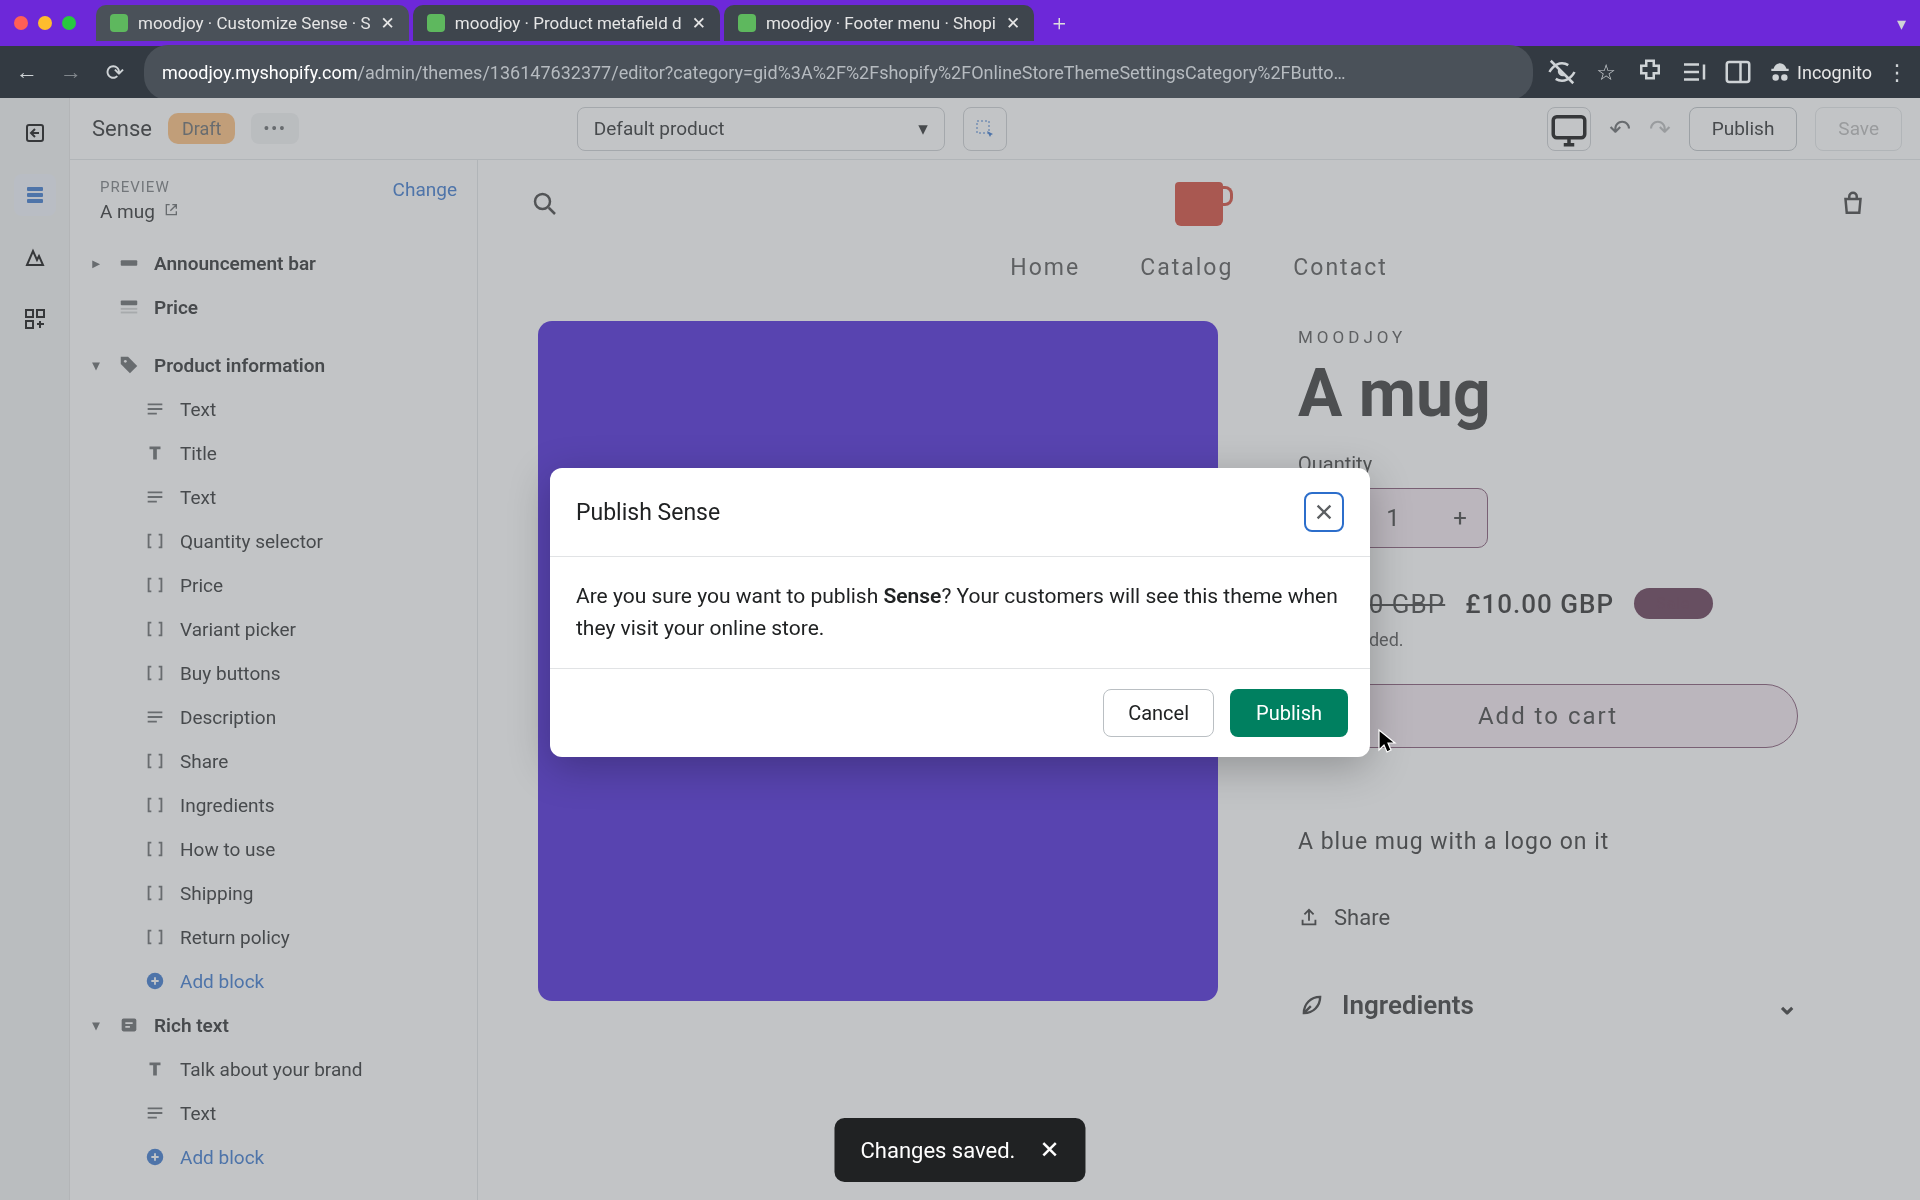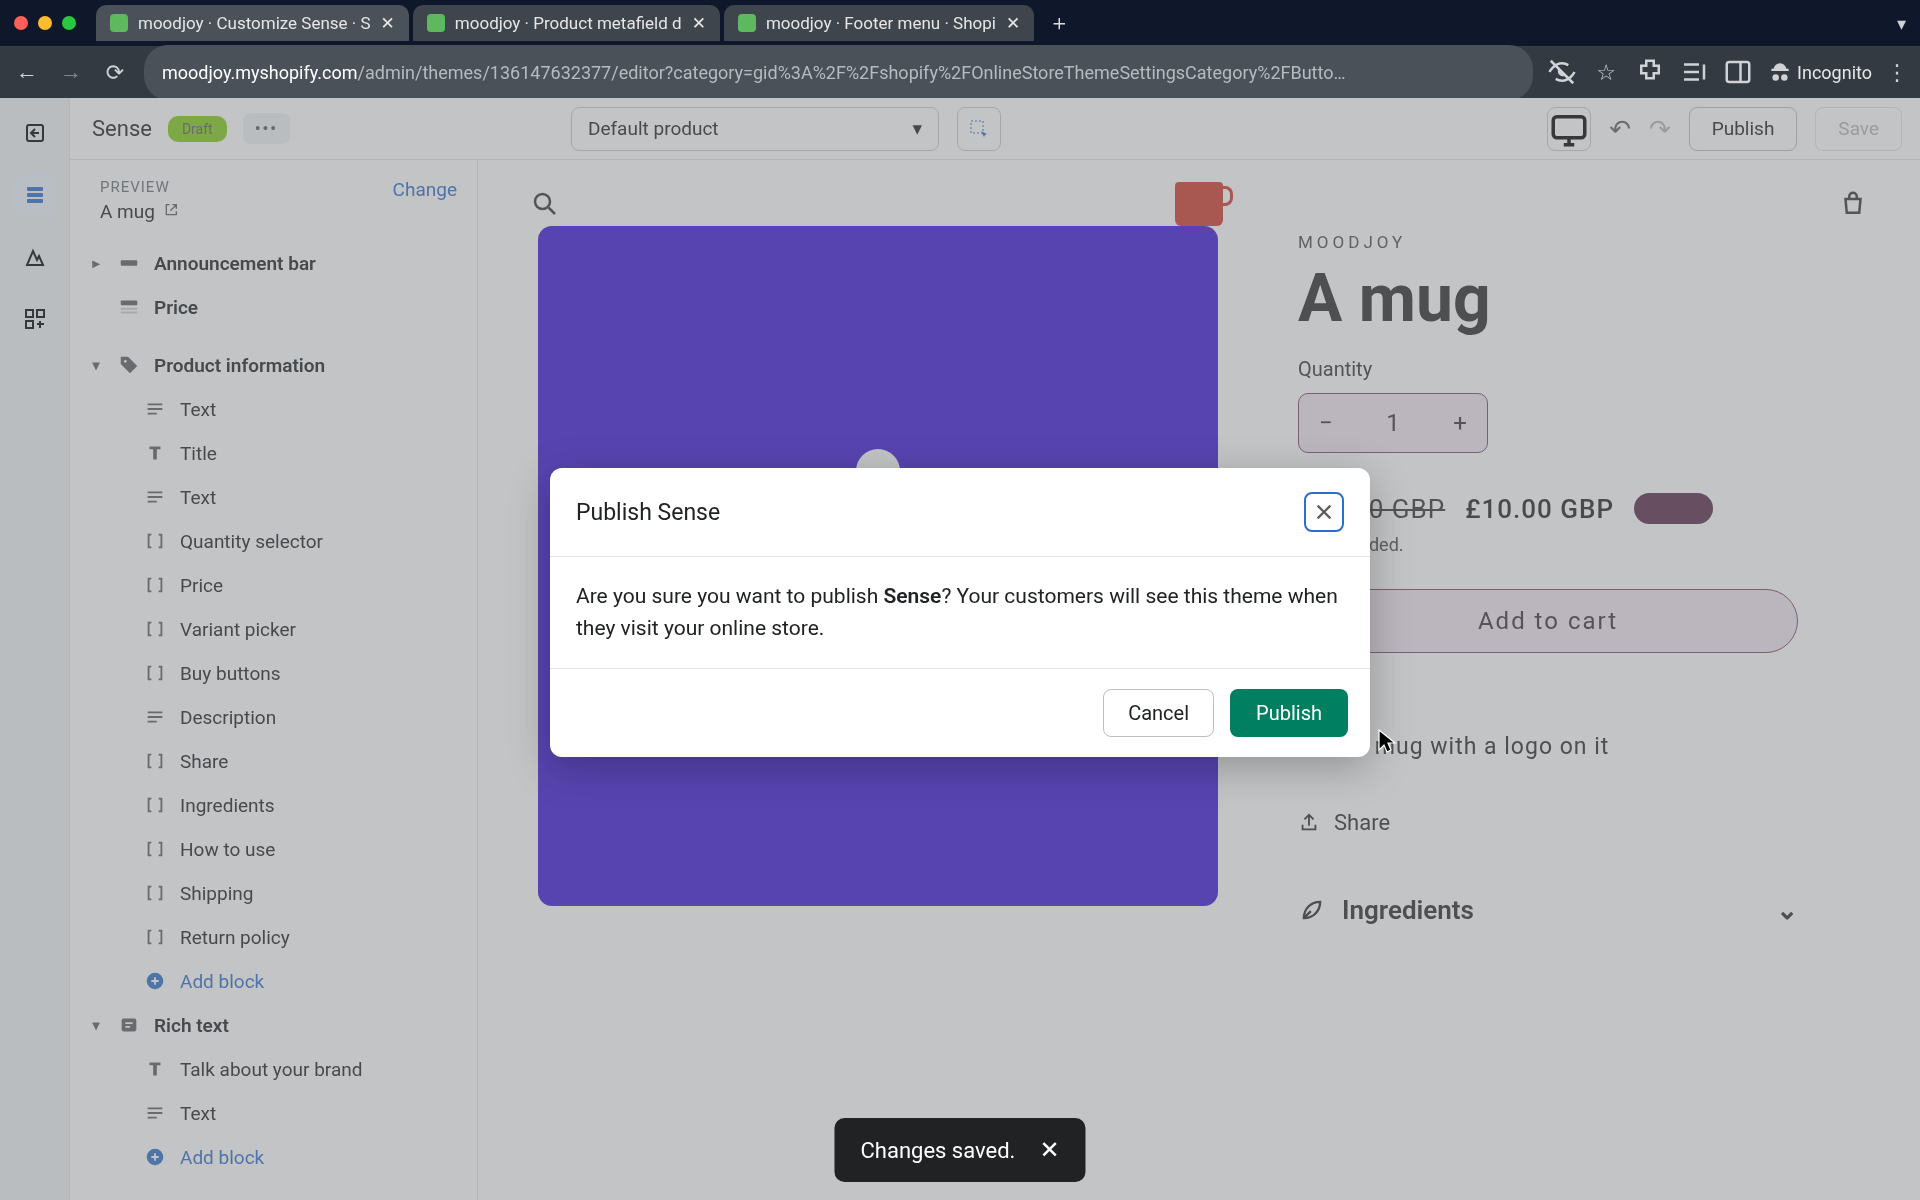--- a/index.html
+++ b/index.html
@@ -1,19 +1,19 @@
 <!DOCTYPE html>
 <html><head>
 <meta charset="utf-8">
 <style>
 * { box-sizing: border-box; margin: 0; padding: 0; }
 html, body { width: 1920px; height: 1200px; overflow: hidden; font-family: -apple-system, BlinkMacSystemFont, "Segoe UI", Roboto, sans-serif; }
 
 
-.browser-chrome { background: #0f172a; color: #ddd; }
+.browser-chrome { background: #6d28d9; color: #ddd; }
 .titlebar { display: flex; align-items: center; height: 46px; padding: 0 14px; }
 .traffic { display: flex; gap: 10px; margin-right: 20px; }
 .traffic span { width: 14px; height: 14px; border-radius: 50%; display:inline-block; }
 .dot-red { background:#ff5f57; } .dot-yellow { background:#febc2e; } .dot-green { background:#28c840; }
 .tabs { display:flex; align-items:center; gap:0; flex:1; }
 .tab { display:flex; align-items:center; gap:10px; padding:8px 14px; background:#3e454d; border-radius:10px 10px 0 0; margin-right:4px; font-size:17px; color:#e6e6e6; max-width:320px; }
 .tab.active { background:#4a5159; }
 .favicon { width:18px; height:18px; background:#5eb85e; border-radius:4px; display:inline-block; }
 .tab .close { margin-left:auto; }
 .newtab { color:#ddd; font-size:22px; padding:4px 10px; }
@@ -35,21 +35,21 @@
 .rail .slot { width:42px; height:42px; display:flex; align-items:center; justify-content:center; border-radius:8px; }
 .rail .slot.active { background:#eef2fb; color:#2c6ecb; }
 .rail svg { width:24px; height:24px; }
 
 
 .maincol { flex:1; display:flex; flex-direction:column; }
 
 
 .app-header { height:62px; background:#fff; border-bottom:1px solid #e1e3e5; display:flex; align-items:center; padding:0 18px; gap:16px; }
 .app-title { font-size:22px; color:#202223; margin-left:4px; }
-.badge-draft { background:#84cc16; color:#5c5f62; font-size:14px; padding:5px 14px; border-radius:10px; }
+.badge-draft { background:#fdba74; color:#5c5f62; font-size:18px; padding:5px 14px; border-radius:10px; }
 .more-btn { background:#f1f2f3; border-radius:8px; padding:6px 12px; color:#5c5f62; font-weight:bold; letter-spacing:2px; }
 .center-controls { margin-left:auto; margin-right:auto; display:flex; align-items:center; gap:18px; }
 .template-select { width:368px; height:44px; border:1px solid #c9cccf; border-radius:8px; background:#fff; display:flex; align-items:center; padding:0 16px; font-size:19px; color:#202223; justify-content:space-between; }
 .tool-square { width:44px; height:44px; border:1px solid #c9cccf; border-radius:8px; display:flex; align-items:center; justify-content:center; background:#fff; }
 .right-tools { margin-left:auto; display:flex; align-items:center; gap:18px; }
 .btn { height:44px; padding:0 22px; border-radius:8px; font-size:19px; display:flex; align-items:center; }
 .btn-outline { background:#fff; border:1px solid #babfc3; color:#202223; }
 .btn-disabled { background:#fff; border:1px solid #e1e3e5; color:#b5b5b5; }
 .hist-icon { font-size:26px; color:#5c5f62; }
 
@@ -465,20 +465,25 @@
         <div class="store-header">
           <span class="store-search"><svg class="svg-icon" viewBox="0 0 24 24">
                 <circle cx="10" cy="10" r="6"></circle>
                 <path d="M20 20l-5-5"></path>
               </svg></span>
           <span class="store-logo"></span>
           <span class="store-cart"><svg class="svg-icon" viewBox="0 0 24 24">
                 <path d="M6 8h12l-1 11H7L6 8zM9 8V6a3 3 0 016 0v2"></path>
               </svg></span>
         </div>
+        <div class="store-nav">
+          <span>Home</span>
+          <span>Catalog</span>
+          <span>Contact</span>
+        </div>
         <div class="product">
           <div class="prod-img">
             <svg class="crown" viewBox="0 0 420 260">
               <path d="M40 200 L70 60 L140 170 L210 40 L280 170 L350 60 L380 200 Z" fill="#fff"></path>
               <circle cx="60" cy="55" r="22" fill="#fff"></circle>
               <circle cx="210" cy="35" r="22" fill="#fff"></circle>
               <circle cx="360" cy="55" r="22" fill="#fff"></circle>
             </svg>
           </div>
           <div class="prod-meta">

